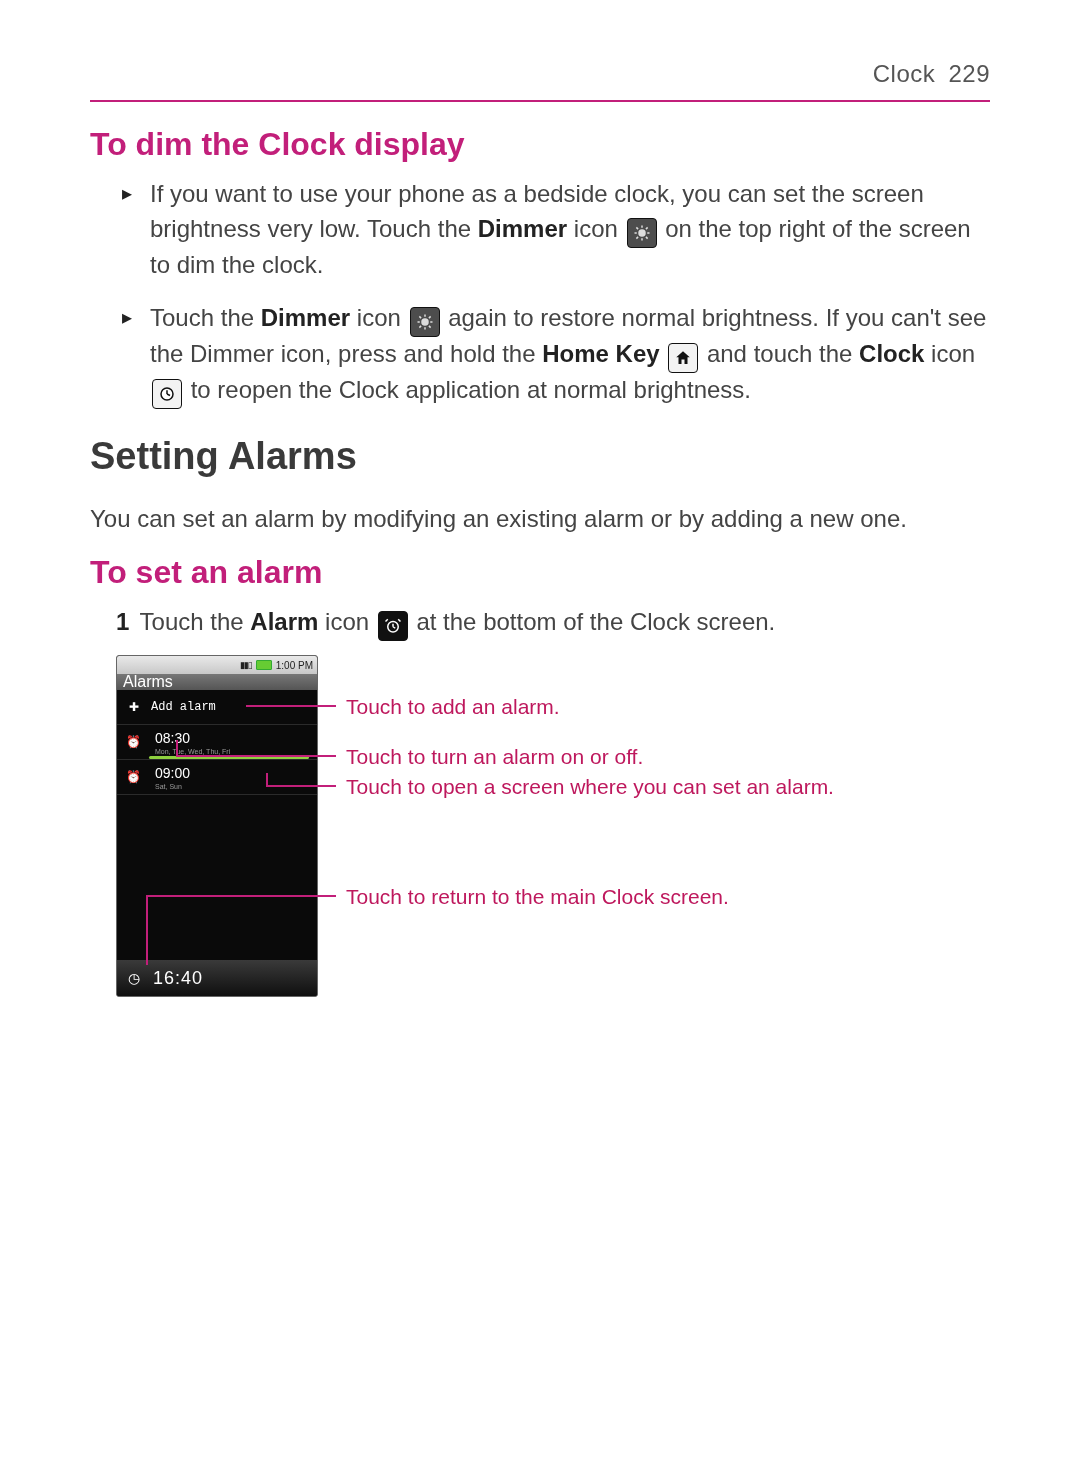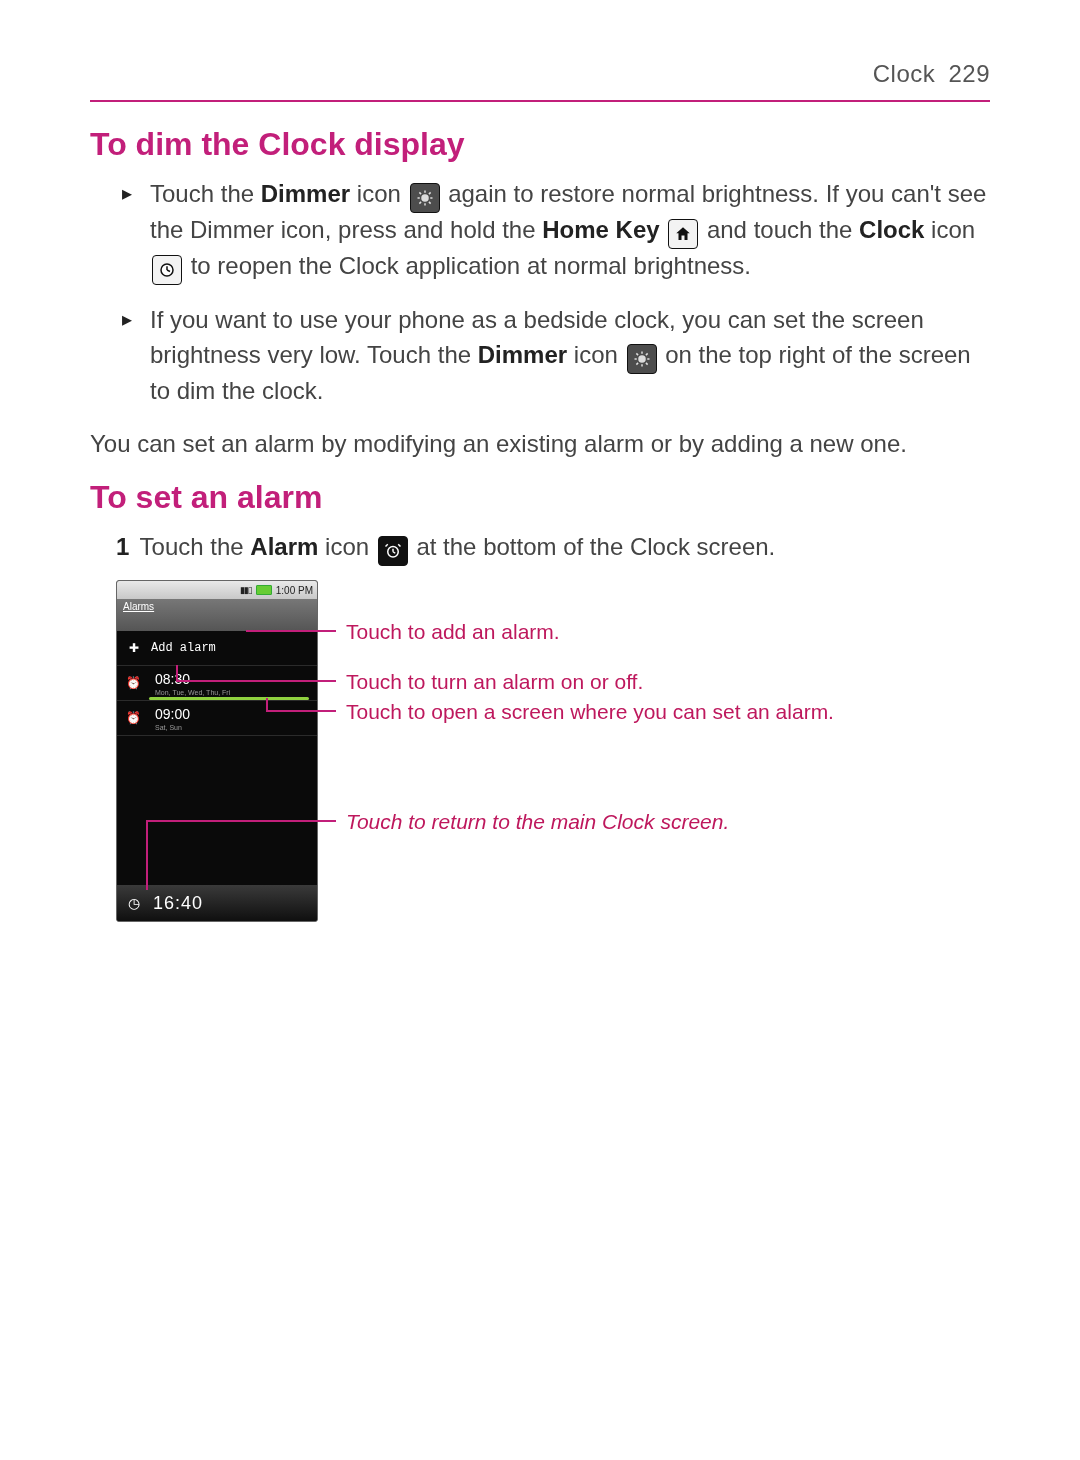--- a/index.html
+++ b/index.html
@@ -38,21 +38,21 @@
   }
   h1.main {
     color: #3a3a3a;
     font-size: 38px;
     font-weight: 600;
     margin: 26px 0 12px 0;
   }
   p.body {
     font-size: 24px;
     line-height: 1.45;
-    margin: 18px 0 18px 0;
+    margin: 24px 0 18px 0;
     color: #444;
   }
   ul.bullets {
     list-style: none;
     padding: 0;
     margin: 0 0 10px 32px;
   }
   ul.bullets > li {
     position: relative;
     font-size: 24px;
@@ -119,23 +119,23 @@
   .statusbar {
     height: 18px;
     background: linear-gradient(#e9e9e9,#c8c8c8);
     display:flex; align-items:center; justify-content:flex-end;
     gap:4px; padding:0 4px;
     font-size: 10px; color:#222;
   }
   .statusbar .sig { font-size:9px; letter-spacing:-1px; }
   .statusbar .batt { width:14px; height:8px; border:1px solid #3a3; background:#6c3; border-radius:1px; }
   .titlebar {
-    height: 32px;
+    height: 16px;
     background: linear-gradient(#777,#555);
-    color:#fff; font-size:10px; padding:0 6px; line-height:16px;text-decoration:underline;
+    color:#fff; font-size:16px; padding:0 6px; line-height:16px;
   }
   .row {
     height: 34px;
     border-bottom: 1px solid #2b2b2b;
     display:flex; align-items:center;
     color:#fff; padding:0 8px;
     position: relative;
   }
   .row .ico {
     width:18px; display:inline-flex; justify-content:center; font-size:12px;
@@ -182,20 +182,39 @@
 
   <div class="runhead">
     <span class="sec-name">Clock</span>
     <span>229</span>
   </div>
   <div class="rule"></div>
 
   <h2 class="sub">To dim the Clock display</h2>
 
   <ul class="bullets">
+    <li>
+      <span>If you want to use your phone as a bedside clock, you can set the screen brightness very low. Touch the </span>
+      <span class="bold">Dimmer</span>
+      <span> icon </span>
+      <span class="inline-icon">
+        <svg viewBox="0 0 24 24" fill="none" stroke="#ddd" stroke-width="2">
+          <circle cx="12" cy="12" r="4" fill="#ddd"></circle>
+          <line x1="12" y1="2" x2="12" y2="5"></line>
+            <line x1="12" y1="19" x2="12" y2="22"></line>
+          <line x1="2" y1="12" x2="5" y2="12"></line>
+            <line x1="19" y1="12" x2="22" y2="12"></line>
+          <line x1="4.5" y1="4.5" x2="6.8" y2="6.8"></line>
+            <line x1="17.2" y1="17.2" x2="19.5" y2="19.5"></line>
+          <line x1="4.5" y1="19.5" x2="6.8" y2="17.2"></line>
+            <line x1="17.2" y1="6.8" x2="19.5" y2="4.5"></line>
+        </svg>
+      </span>
+      <span> on the top right of the screen to dim the clock.</span>
+    </li>
     <li>
       <span>Touch the </span>
       <span class="bold">Dimmer</span>
       <span> icon </span>
       <span class="inline-icon">
         <svg viewBox="0 0 24 24" fill="none" stroke="#ddd" stroke-width="2">
           <circle cx="12" cy="12" r="4" fill="#ddd"></circle>
           <line x1="12" y1="2" x2="12" y2="5"></line>
             <line x1="12" y1="19" x2="12" y2="22"></line>
           <line x1="2" y1="12" x2="5" y2="12"></line>
@@ -219,41 +238,23 @@
       <span> icon </span>
       <span class="inline-icon light">
         <svg viewBox="0 0 24 24" fill="none" stroke="#111" stroke-width="2">
           <circle cx="12" cy="12" r="8" fill="#fff"></circle>
           <line x1="12" y1="12" x2="12" y2="7"></line>
             <line x1="12" y1="12" x2="16" y2="14"></line>
         </svg>
       </span>
       <span> to reopen the Clock application at normal brightness.</span>
     </li>
-    <li>
-      <span>If you want to use your phone as a bedside clock, you can set the screen brightness very low. Touch the </span>
-      <span class="bold">Dimmer</span>
-      <span> icon </span>
-      <span class="inline-icon">
-        <svg viewBox="0 0 24 24" fill="none" stroke="#ddd" stroke-width="2">
-          <circle cx="12" cy="12" r="4" fill="#ddd"></circle>
-          <line x1="12" y1="2" x2="12" y2="5"></line>
-            <line x1="12" y1="19" x2="12" y2="22"></line>
-          <line x1="2" y1="12" x2="5" y2="12"></line>
-            <line x1="19" y1="12" x2="22" y2="12"></line>
-          <line x1="4.5" y1="4.5" x2="6.8" y2="6.8"></line>
-            <line x1="17.2" y1="17.2" x2="19.5" y2="19.5"></line>
-          <line x1="4.5" y1="19.5" x2="6.8" y2="17.2"></line>
-            <line x1="17.2" y1="6.8" x2="19.5" y2="4.5"></line>
-        </svg>
-      </span>
-      <span> on the top right of the screen to dim the clock.</span>
-    </li>
   </ul>
 
+  <h1 class="main">Setting Alarms</h1>
   <p class="body">You can set an alarm by modifying an existing alarm or by adding a new one.</p>
 
   <h2 class="sub">To set an alarm</h2>
 
   <div class="step">
     <span class="num">1</span>
     <span>Touch the </span>
     <span class="bold">Alarm</span>
     <span> icon </span>
     <span class="inline-icon alarm">
@@ -313,16 +314,16 @@
     <div class="callout" style="left:230px; top:88px;">Touch to turn an alarm on or off.</div>
 
     <div class="lead" style="left:150px; top:130px; width:70px;">
       <div class="v" style="left:0; top:-12px; height:12px;"></div>
     </div>
     <div class="callout" style="left:230px; top:118px;">Touch to open a screen where you can set an alarm.</div>
 
     <div class="lead" style="left:30px; top:240px; width:190px;">
       <div class="v" style="left:0; top:0; height:70px;"></div>
     </div>
-    <div class="callout" style="left:230px; top:228px;font-style:italic;">Touch to return to the main Clock screen.</div>
+    <div class="callout" style="left:230px; top:228px;">Touch to return to the main Clock screen.</div>
   </div>
 
 </div>
 
 </body></html>

